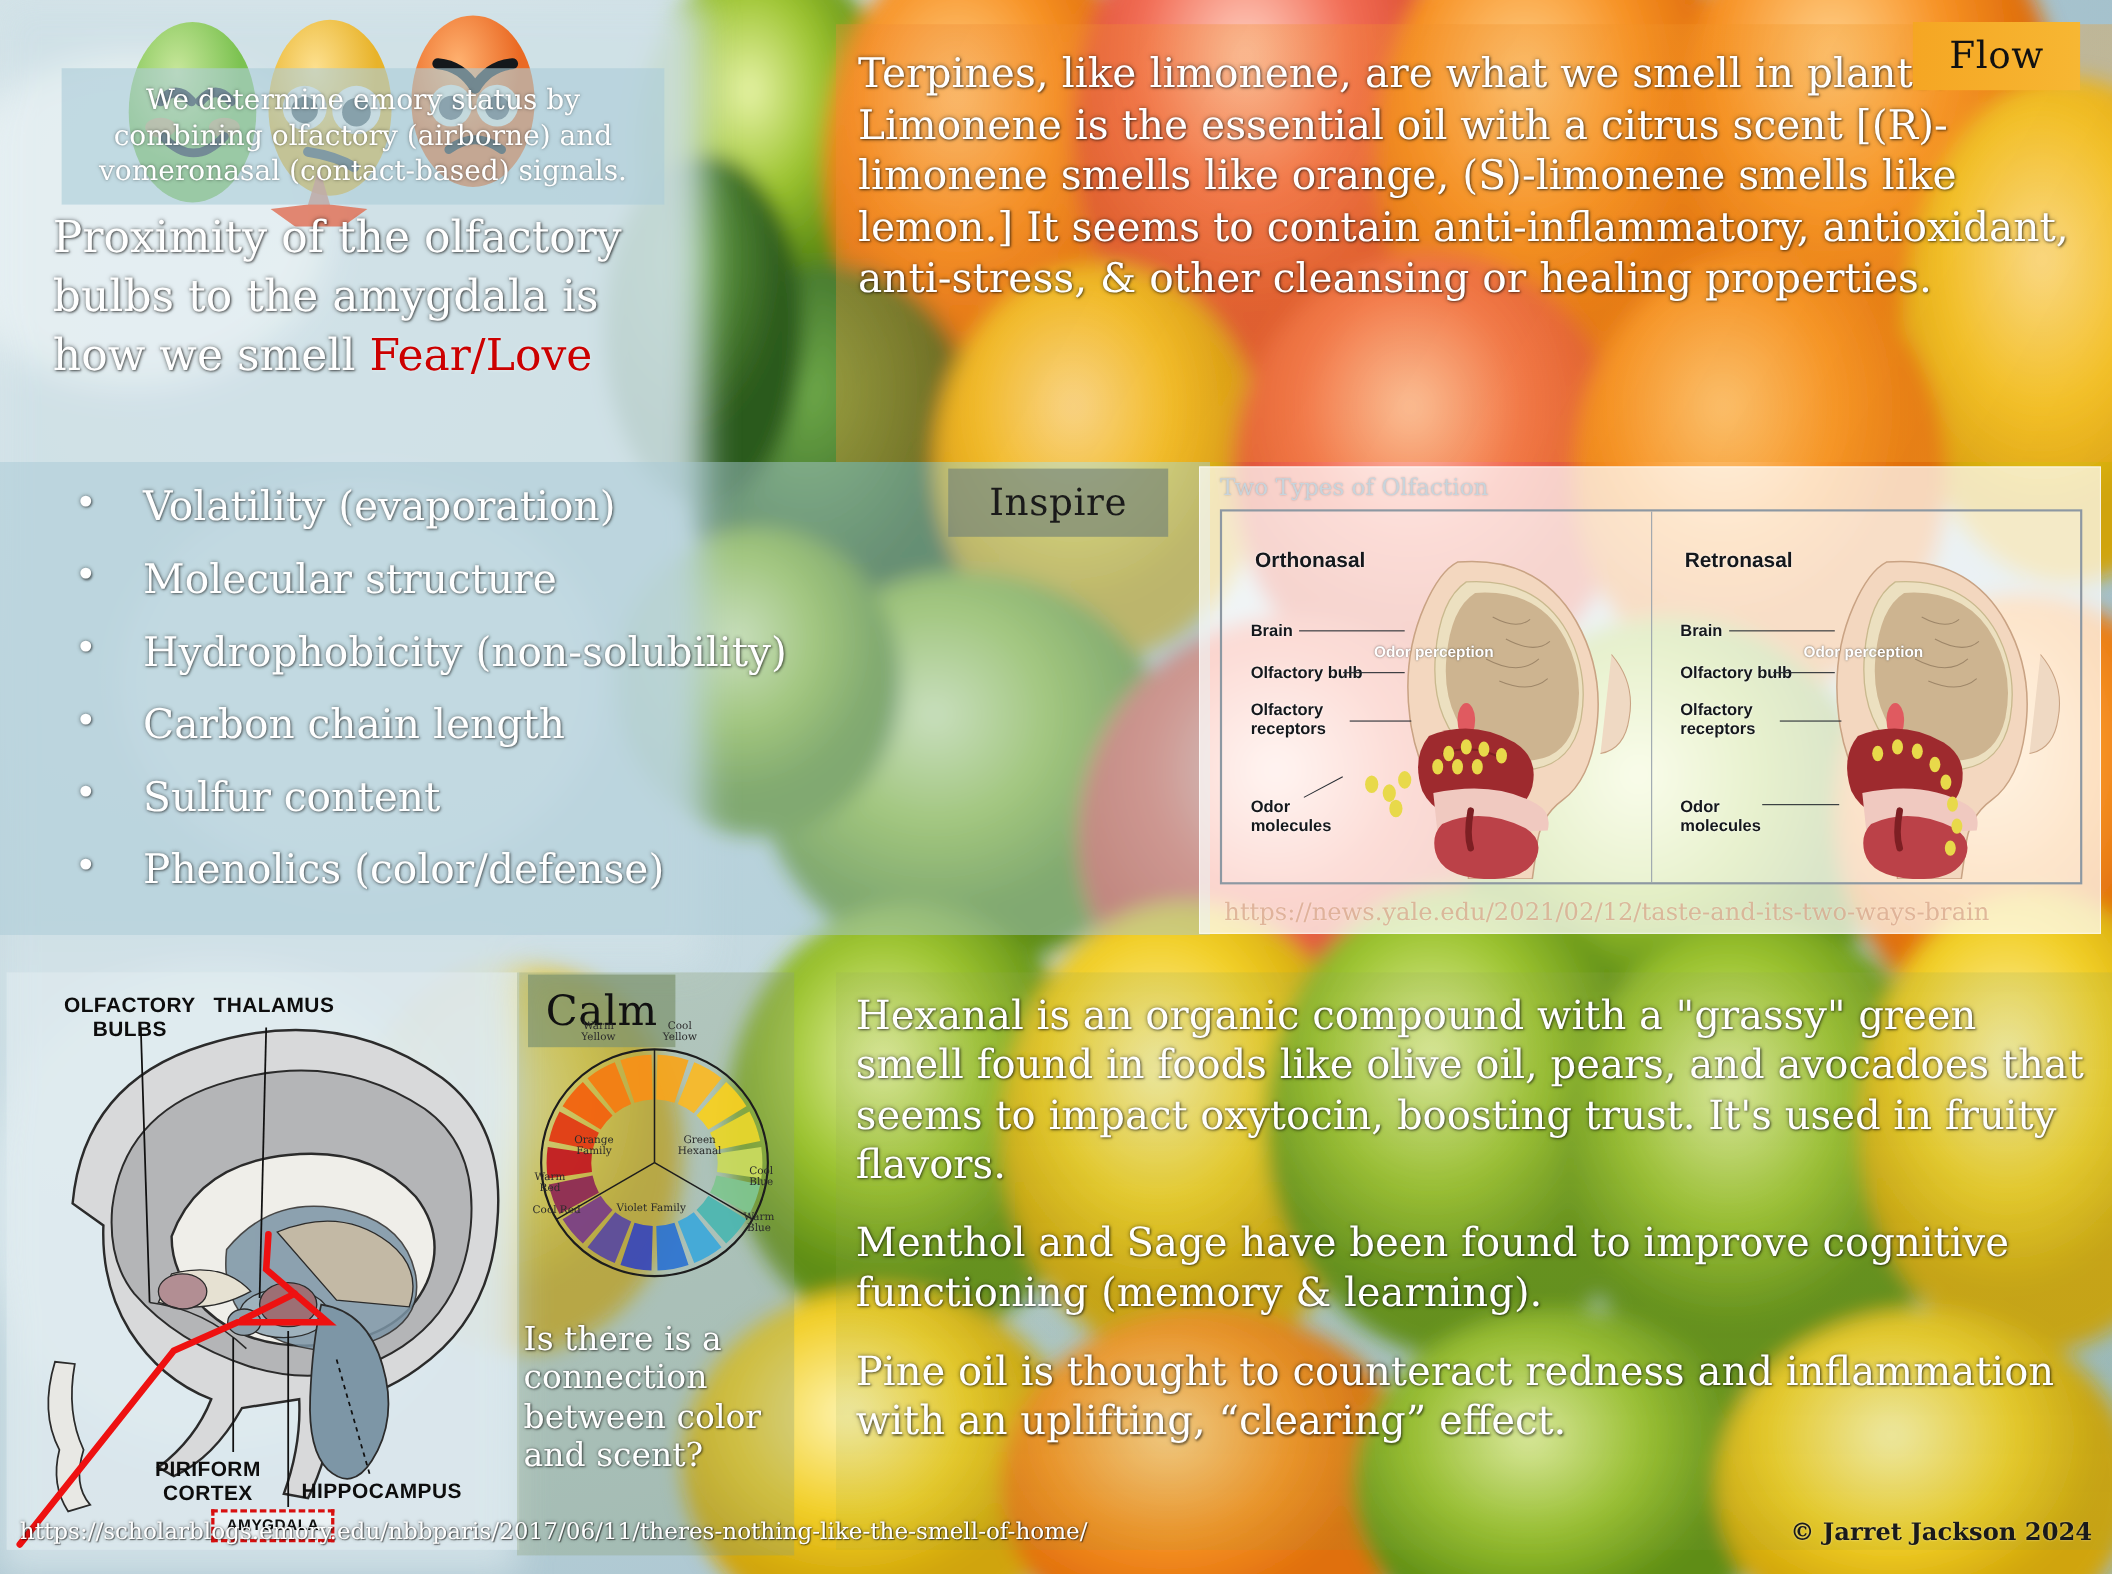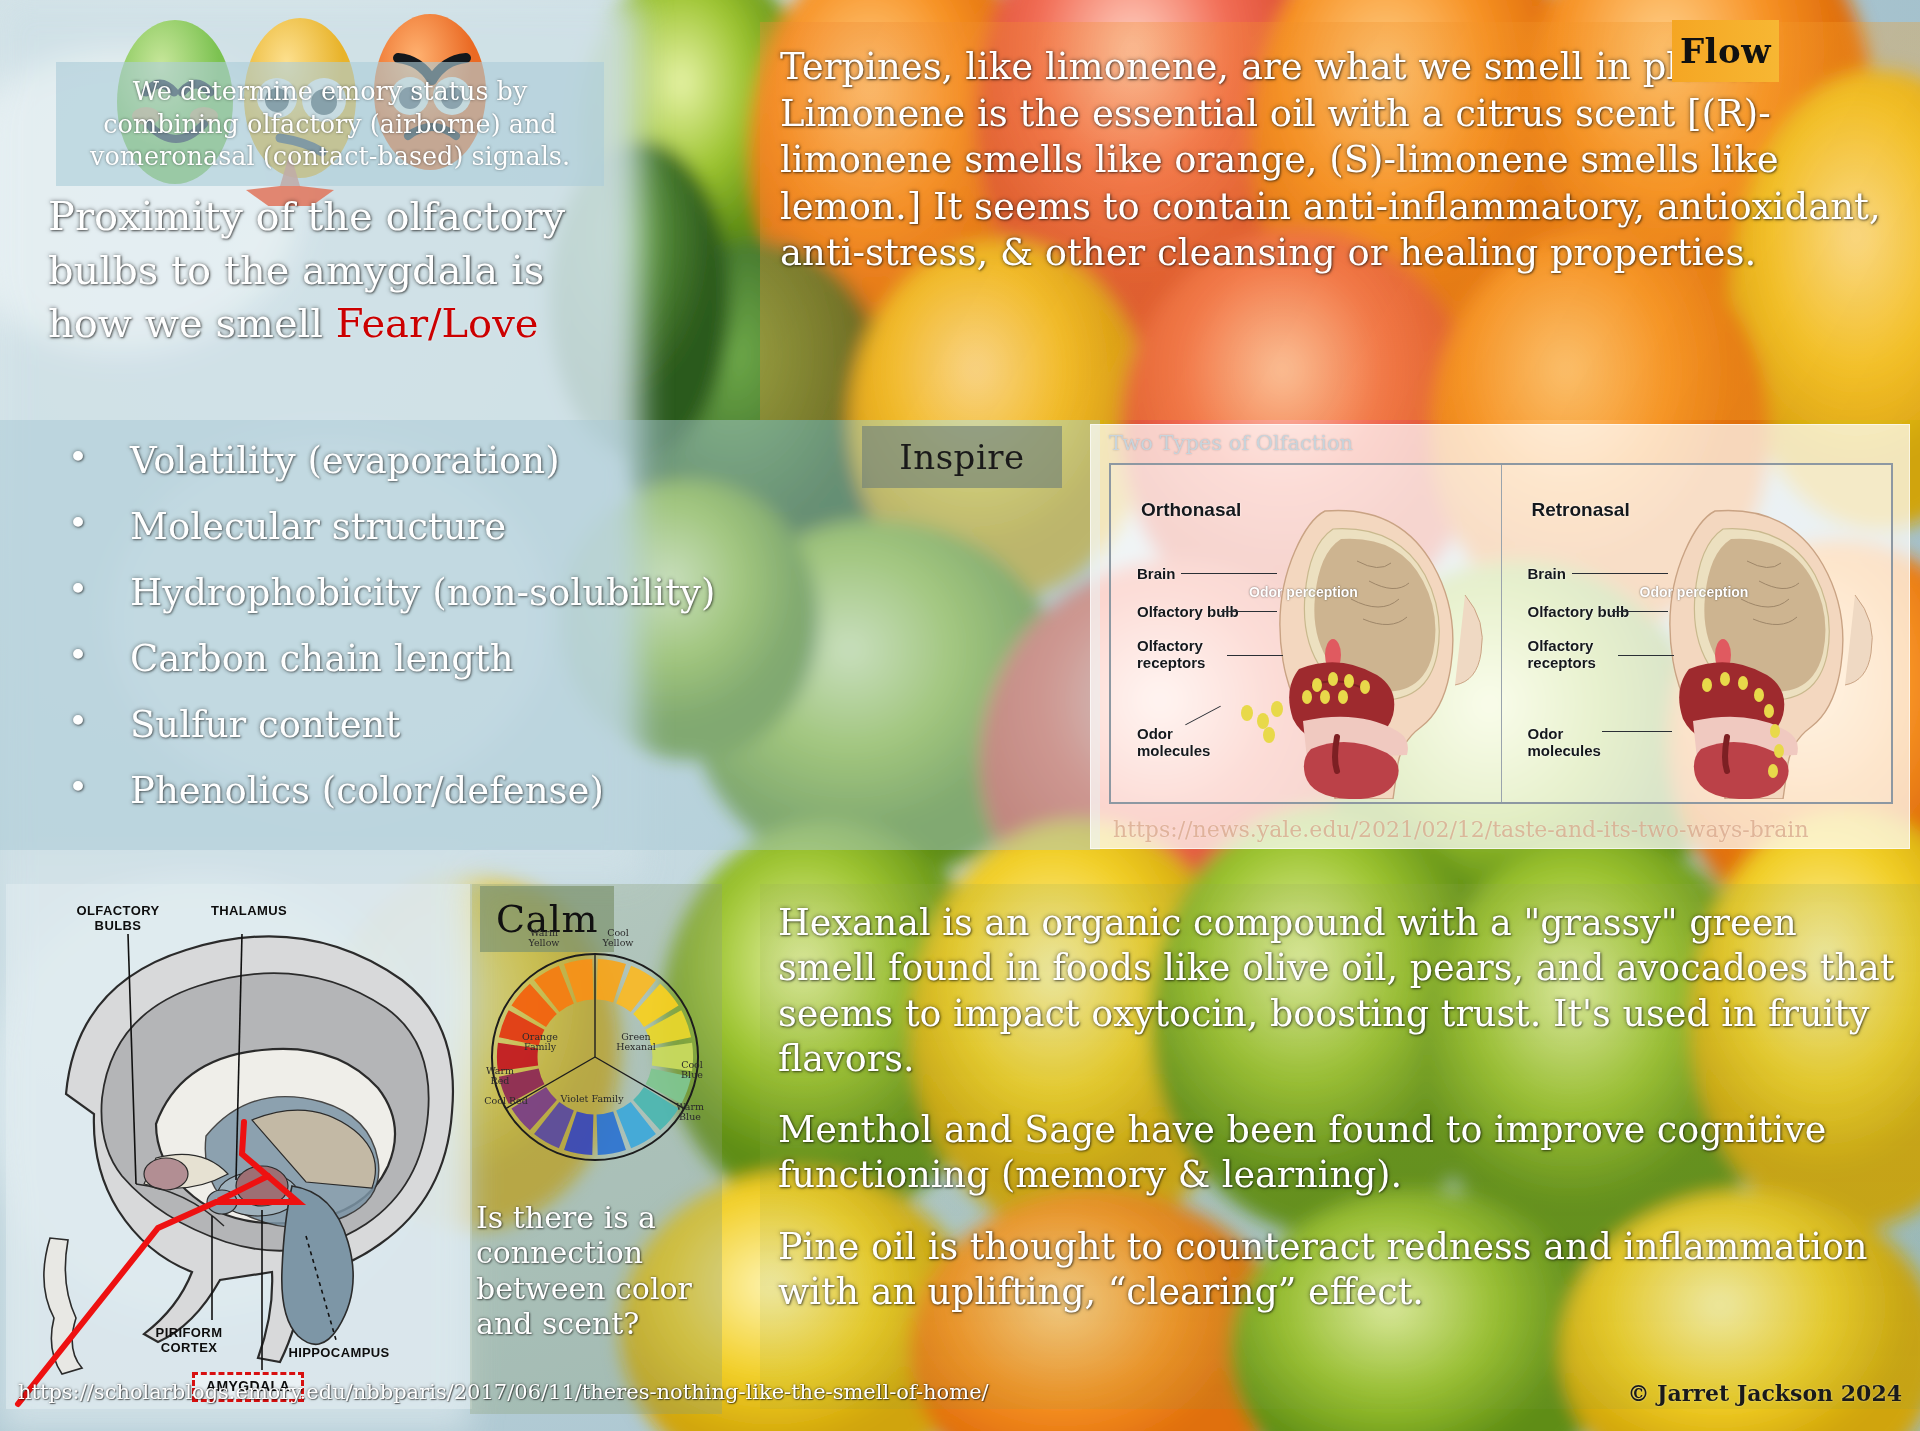--- a/index.html
+++ b/index.html
@@ -61,22 +61,22 @@
     text-shadow: 0 0 4px rgba(0,0,0,.5), 1px 1px 2px rgba(0,0,0,.45);
   }
 
   
   .badge {
     position: absolute;
     display: flex; align-items: center; justify-content: center;
     color: #111; font-size: 34px; letter-spacing: .5px;
     font-family: "DejaVu Serif", serif;
   }
-  #badge-flow { left: 1672px; top: 20px; width: 107px; height: 62px;
-    background: linear-gradient(90deg, #f5a623 0%, #f7b733 100%); font-weight: bold; }
+  #badge-flow { left: 1739px; top: 20px; width: 152px; height: 62px;
+    background: linear-gradient(90deg, #f5a623 0%, #f7b733 100%); }
   #badge-inspire { left: 862px; top: 426px; width: 200px; height: 62px;
     background: rgba(120,135,120,0.70); color:#1a1a1a; }
   #badge-calm { left: 480px; top: 886px; width: 134px; height: 66px;
     background: rgba(126,148,112,0.72); color:#111; font-size: 38px; }
 
   
   #bullet-panel {
     left: 0; top: 420px; width: 1100px; height: 430px;
     background: rgba(168,200,214,0.48);
   }
@@ -126,21 +126,21 @@
     text-shadow: 0 0 2px rgba(255,255,255,.4);
   }
   .head-svg { position: absolute; right: 4px; top: 34px; }
 
   
   #brain-fig {
     left: 6px; top: 884px; width: 466px; height: 525px;
     background: rgba(226,236,240,0.55);
   }
   .brain-lbl { position: absolute; font-family: "Liberation Sans", sans-serif;
-    font-weight: bold; font-size: 13px; color: #0d0d0d; letter-spacing:.4px; line-height:1.14; text-align:center; }
+    font-weight: bold; font-size: 19px; color: #0d0d0d; letter-spacing:.4px; line-height:1.14; text-align:center; }
   #lbl-ob   { left: 52px; top: 20px; width: 120px; }
   #lbl-thal { left: 188px; top: 20px; width: 110px; }
   #lbl-pir  { left: 128px; top: 442px; width: 110px; }
   #lbl-hip  { left: 268px; top: 462px; width: 130px; }
   #lbl-amyg { left: 186px; top: 488px; width: 112px; height: 30px;
     border: 3px dashed #d81010; display:flex; align-items:center; justify-content:center;
     font-size: 14px; background: rgba(255,255,255,.45); }
 
   
   #wheel-fig {

